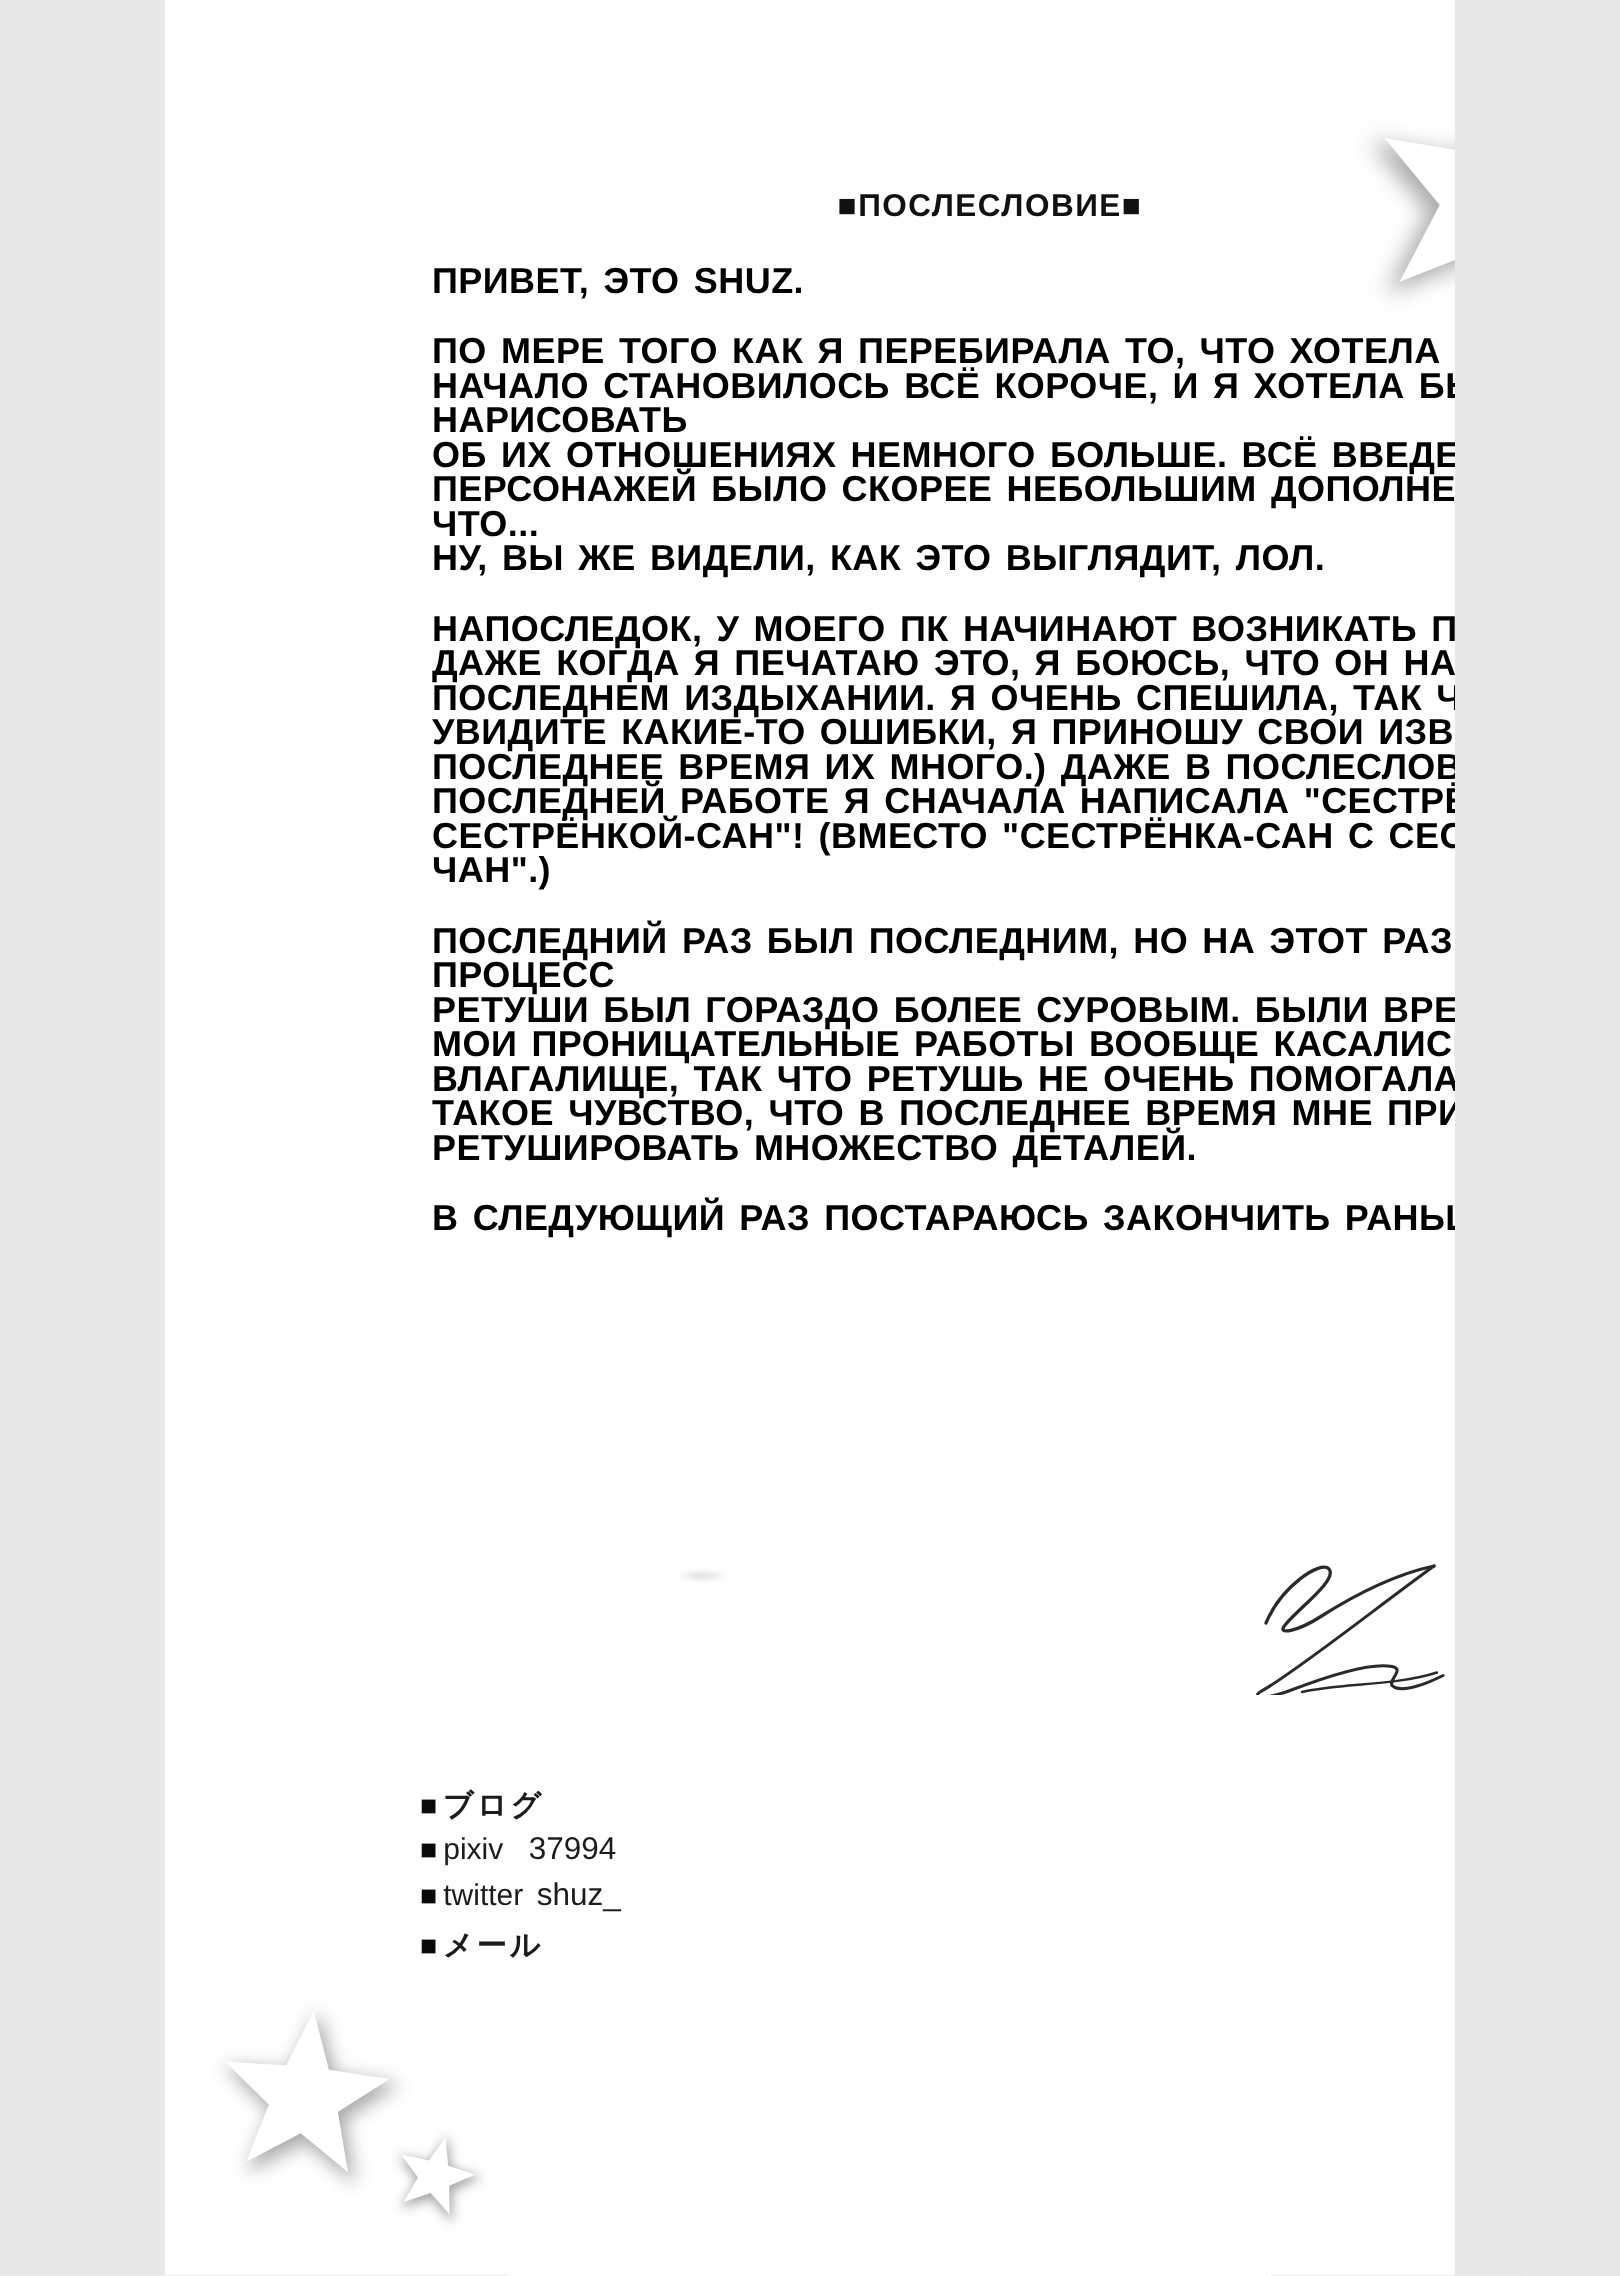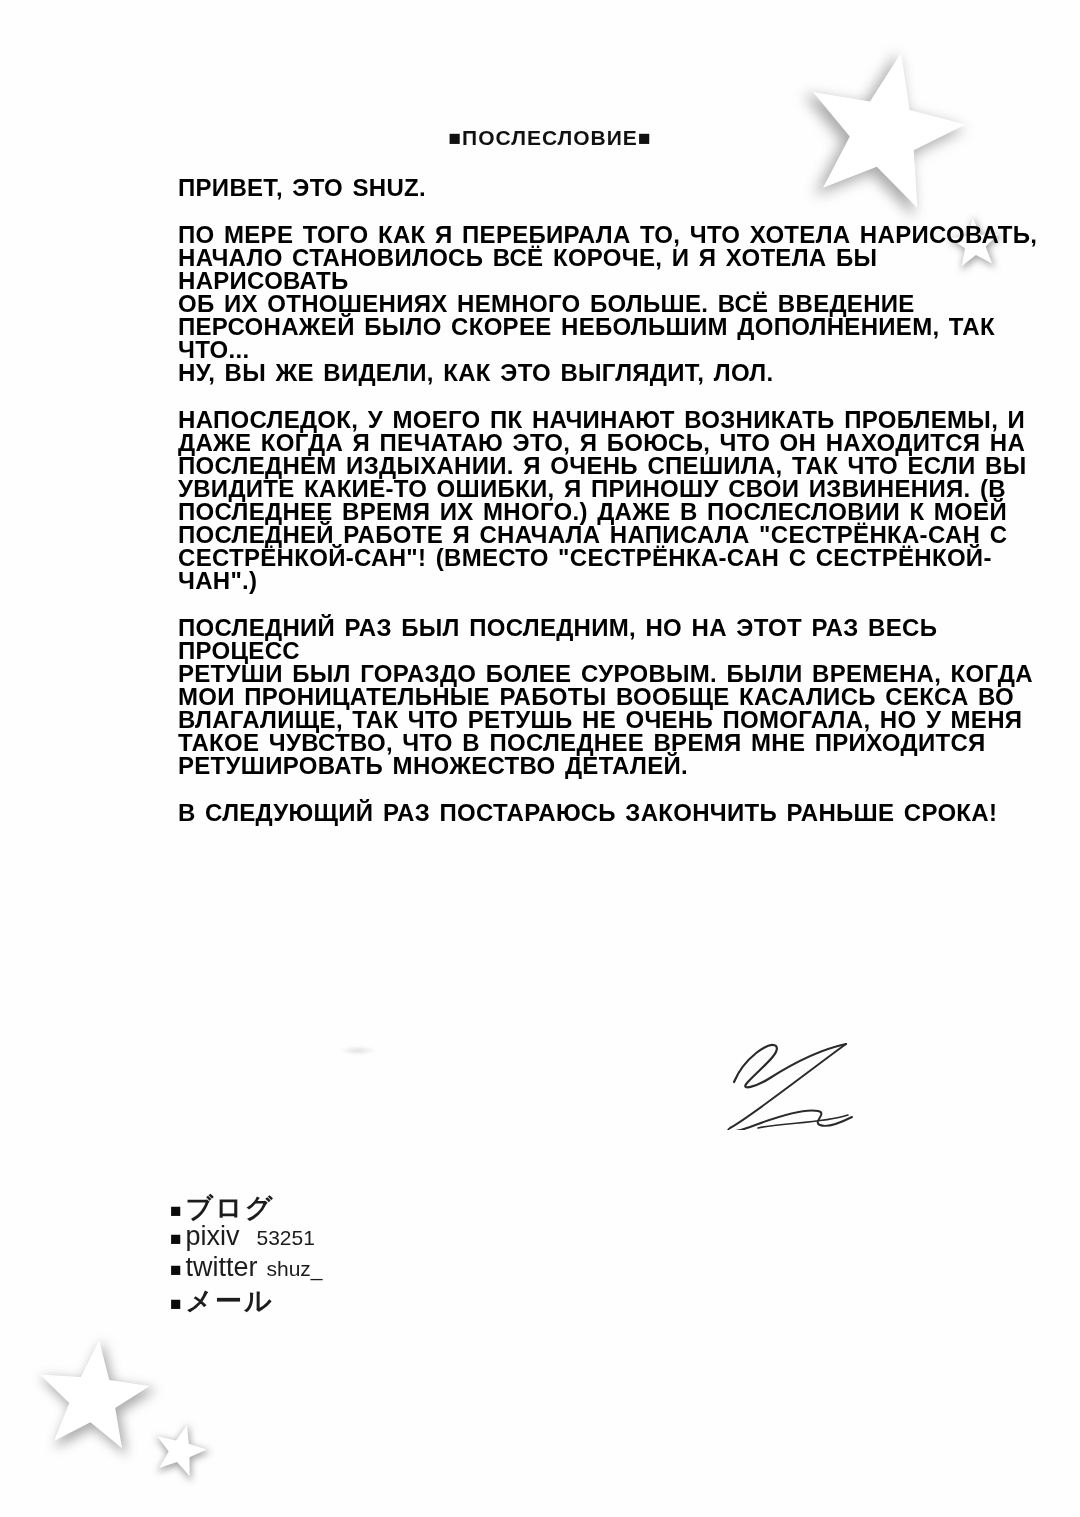--- a/index.html
+++ b/index.html
@@ -1,19 +1,19 @@
 <!DOCTYPE html>
 <html><head>
 <meta charset="utf-8">
 <style>
   * { margin:0; padding:0; box-sizing:border-box; }
   html,body { background:#e8e8e8; }
   .page {
     position:relative;
-    width:1080px; height:1517px;
+    width:860px; height:1517px;
     margin:0 auto;
     background:#fefefe;
     overflow:hidden;
     font-family:"Liberation Sans", sans-serif;
     color:#242424;
   }
   .title {
     position:absolute; top:126px; left:0; width:1100px;
     text-align:center;
     font-weight:bold; font-size:21px; letter-spacing:1px;
@@ -30,21 +30,21 @@
     margin:0 0 24px 0;
     color:#000000;
   }
   .signature-svg { position:absolute; left:700px; top:1030px; }
   .contacts { position:absolute; left:170px; top:1190px; }
   .contact-row {
     display:flex; align-items:baseline;
     height:31px; font-size:21px; color:#1c1c1c;
   }
   .bullet { font-size:19px; margin-right:4px; color:#0a0a0a; }
-  .clabel { font-size:27px; }
+  .clabel { font-size:20px; }
   .clabel.jp { font-weight:bold; letter-spacing:2px; }
   .cvalue { margin-left:17px; }
   .cvalue.tight { margin-left:9px; }
   .star-svg { position:absolute; pointer-events:none; }
   .smudge {
     position:absolute; left:340px; top:1046px; width:36px; height:9px;
     background:radial-gradient(ellipse at center, rgba(150,150,150,0.30), rgba(150,150,150,0) 70%);
     filter:blur(1px);
   }
 </style>
@@ -131,21 +131,21 @@
   </svg>
 
   <div class="contacts">
     <div class="contact-row">
       <span class="bullet">■</span>
       <span class="clabel jp">ブログ</span>
     </div>
     <div class="contact-row">
       <span class="bullet">■</span>
       <span class="clabel">pixiv</span>
-      <span class="cvalue">53251</span>
+      <span class="cvalue">37994</span>
     </div>
     <div class="contact-row">
       <span class="bullet">■</span>
       <span class="clabel">twitter</span>
       <span class="cvalue tight">shuz_</span>
     </div>
     <div class="contact-row">
       <span class="bullet">■</span>
       <span class="clabel jp">メール</span>
     </div>

